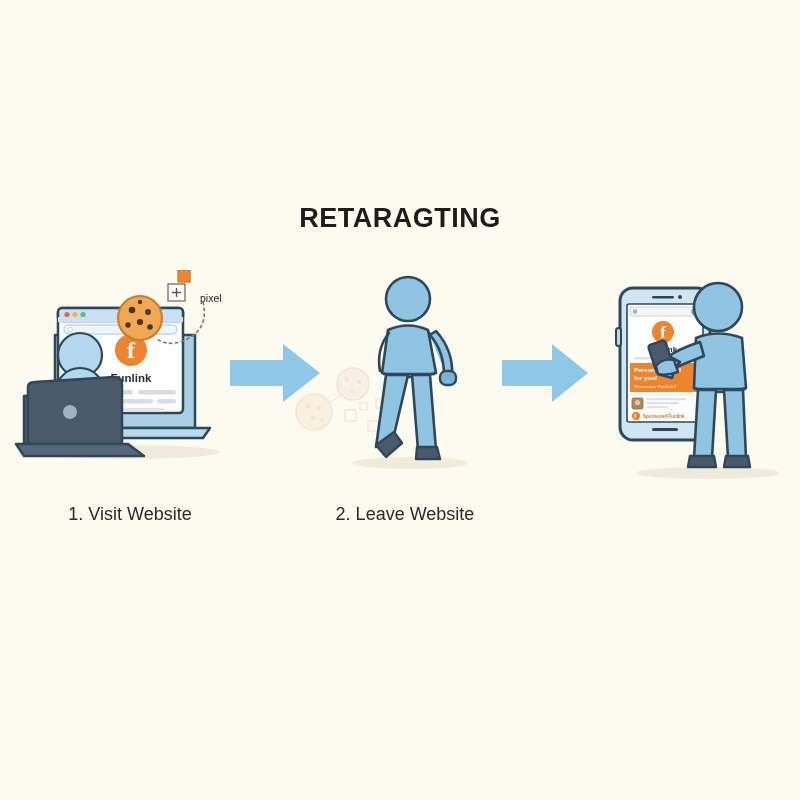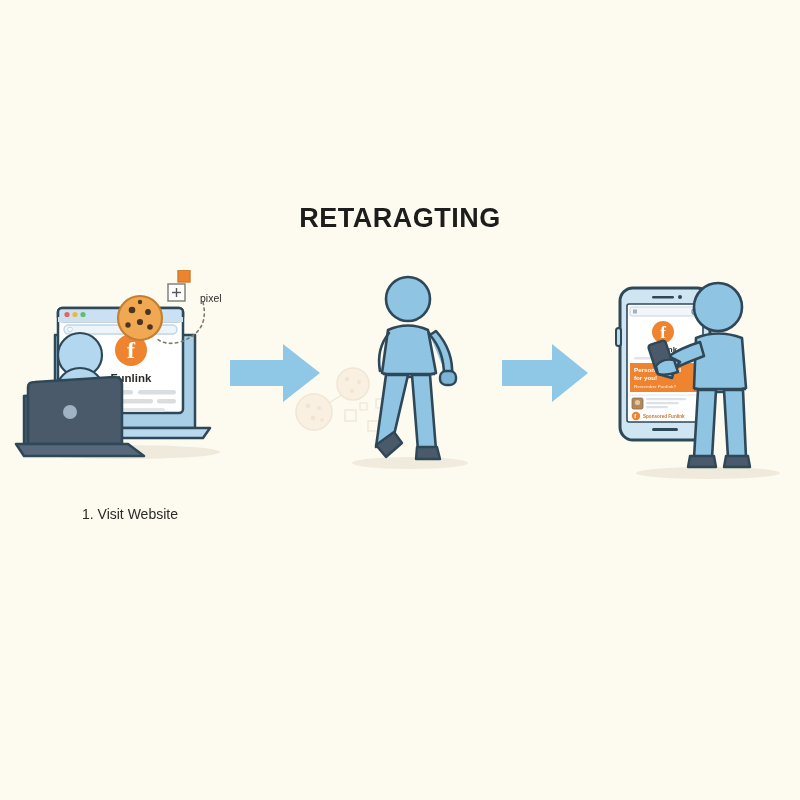--- a/index.html
+++ b/index.html
@@ -27,21 +27,21 @@
     width: 800px;
     text-align: center;
     font-size: 27px;
     font-weight: bold;
     letter-spacing: 0.5px;
     color: #1d1d1b;
   }
   .step-label {
     position: absolute;
     text-align: center;
-    font-size: 14px;
+    font-size: 18px;
     color: #2b2b28;
     line-height: 25px;
     white-space: pre-line;
   }
   #label1 { left: 30px;  top: 502px; width: 200px; }
   #label2 { left: 305px; top: 502px; width: 200px; }
   #label3 { left: 570px; top: 502px; width: 205px; }
   .pixel-text {
     position: absolute;
     left: 200px;
@@ -231,14 +231,15 @@
 
       <path d="M98 120 L116 120 L112 188 L94 188 Z" fill="#8fc4e3" stroke="#2f4858" stroke-width="2.6" stroke-linejoin="round"></path>
       <path d="M124 120 L143 120 L146 188 L128 188 Z" fill="#8fc4e3" stroke="#2f4858" stroke-width="2.6" stroke-linejoin="round"></path>
 
       <path d="M90 186 L114 186 L116 197 L88 197 Z" fill="#4a5a6a" stroke="#2f4858" stroke-width="2.4" stroke-linejoin="round"></path>
       <path d="M126 186 L148 186 L150 197 L124 197 Z" fill="#4a5a6a" stroke="#2f4858" stroke-width="2.4" stroke-linejoin="round"></path>
     </g>
   </svg>
 
   <div class="step-label" id="label1">1. Visit Website</div>
+  <div class="step-label" id="label2">2. Leave Website</div>
 
 </div>
 
 </body></html>

